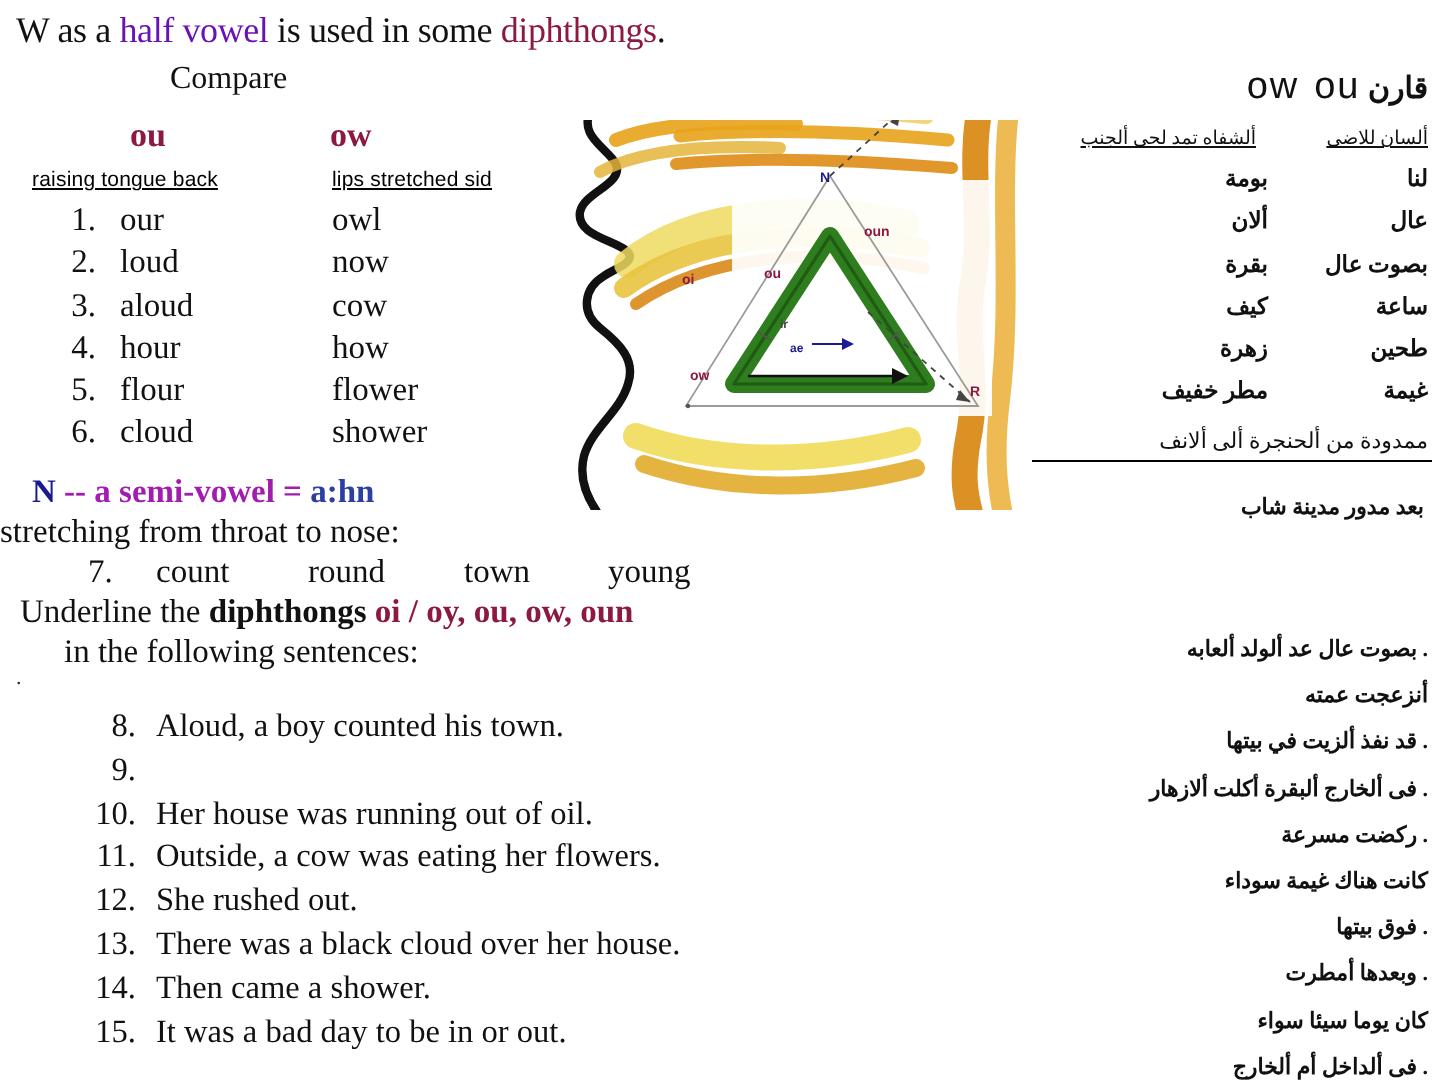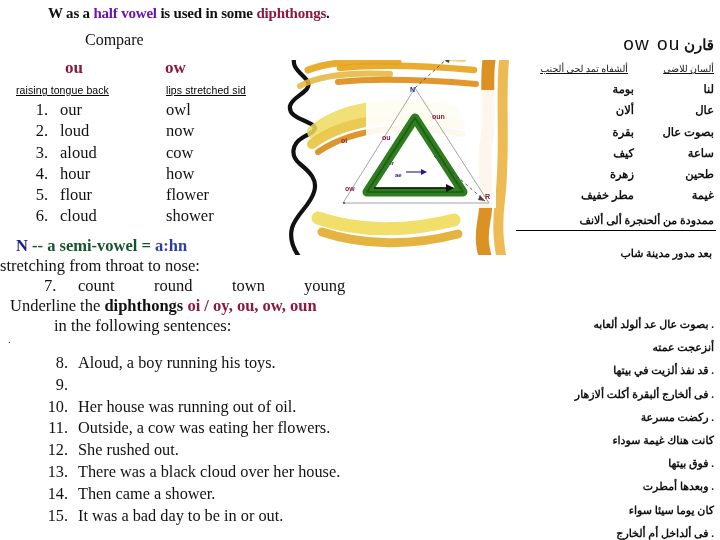--- a/index.html
+++ b/index.html
@@ -8,27 +8,26 @@
     background:#ffffff;
     font-family:"Liberation Serif", serif;
     color:#111111;
   }
   .page{position:absolute;inset:0;}
   .b{font-weight:bold;}
 
   
   .title{
     position:absolute;left:8px;top:5px;width:470px;
-    font-size:15px;font-weight:bold;letter-spacing:-.2px;
+    font-size:18px;font-weight:normal;letter-spacing:-.2px;
     white-space:nowrap;
-    margin-left:40px;
   }
   .c-purple{color:#6a13b4;}
   .c-crimson{color:#8c1942;}
-  .c-brown{color:#14532d;}
+  .c-brown{color:#a21caf;}
   .c-navy{color:#1b1b8f;}
   .c-blue{color:#2b3fa0;}
 
   .compare{
     position:absolute;left:85px;top:31px;
     font-size:16px;
   }
 
   
   .colhead{
@@ -52,21 +51,21 @@
   .wb{position:absolute;left:166px;text-align:right;}
 
   
   .mid{position:absolute;left:0;top:236px;width:430px;}
   .midline{font-size:16.5px;white-space:nowrap;}
   .l-n{padding-left:16px;font-weight:bold;}
   .l-stretch{}
   .l-seven{padding-left:44px;}
   .l-seven span{display:inline-block;}
   .l-under{padding-left:10px;}
-  .l-follow{padding-left:54px;}
+  .l-follow{padding-left:32px;}
   .dot{padding-left:8px;font-size:11px;line-height:6px;color:#333;}
 
   
   .sent{position:absolute;left:0;top:353px;width:430px;}
   .srow{height:21.8px;position:relative;font-size:16.3px;}
   .snum{position:absolute;left:28px;width:40px;text-align:right;}
   .stxt{position:absolute;left:78px;white-space:nowrap;}
   .ar-title{
     position:absolute;right:6px;top:33px;white-space:nowrap;
     font-size:15px;font-weight:bold;
@@ -77,21 +76,21 @@
     white-space:nowrap;
   }
   .ar-head.r1{right:6px;top:63px;}
   .ar-head.r2{right:92px;top:63px;}
   .ar-rows{position:absolute;right:0;top:82px;width:206px;}
   .arow{height:21.3px;position:relative;font-size:11.5px;font-weight:bold;}
   .ac1{position:absolute;right:6px;white-space:nowrap;}
   .ac2{position:absolute;right:86px;white-space:nowrap;}
 
   .ar-note{
-    position:absolute;right:6px;top:214px;font-size:11px;font-weight:bold;
+    position:absolute;right:6px;top:214px;font-size:11px;font-weight:normal;
     white-space:nowrap;
     margin-left:41px;
   }
   .ar-note2{
     position:absolute;right:8px;top:247px;font-size:11px;font-weight:bold;
     white-space:nowrap;letter-spacing:1.5px;
   }
   .ar-sents{position:absolute;right:0;top:278px;width:212px;margin-top:40px;}
   .asrow{height:23.2px;position:relative;font-size:11px;font-weight:bold;}
   .astxt{position:absolute;right:6px;white-space:nowrap;}
@@ -172,21 +171,21 @@
 
     <div class="midline l-under"><span>Underline the </span><span class="b">diphthongs</span><span class="c-crimson b"> oi / oy, ou, ow, oun</span></div>
 
     <div class="midline l-follow">in the following sentences:</div>
     <div class="dot">.</div>
   </div>
 
   <div class="sent">
     <div class="srow">
       <span class="snum">8.</span>
-      <span class="stxt">Aloud, a boy running his toys.</span>
+      <span class="stxt">Aloud, a boy counted his town.</span>
     </div>
     <div class="srow">
       <span class="snum">9.</span>
     </div>
     <div class="srow">
       <span class="snum">10.</span>
       <span class="stxt">Her house was running out of oil.</span>
     </div>
     <div class="srow">
       <span class="snum">11.</span>

